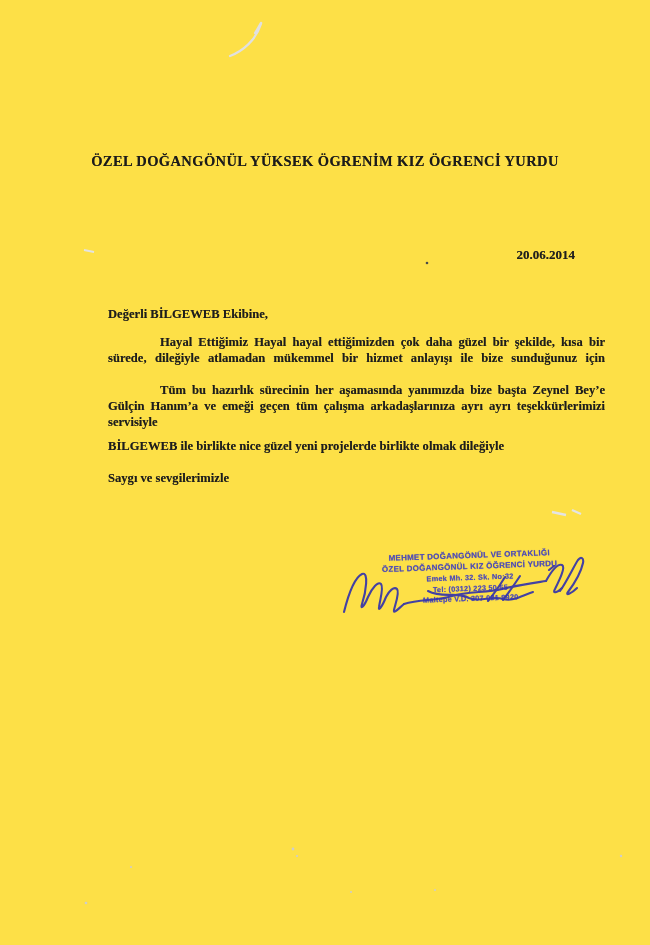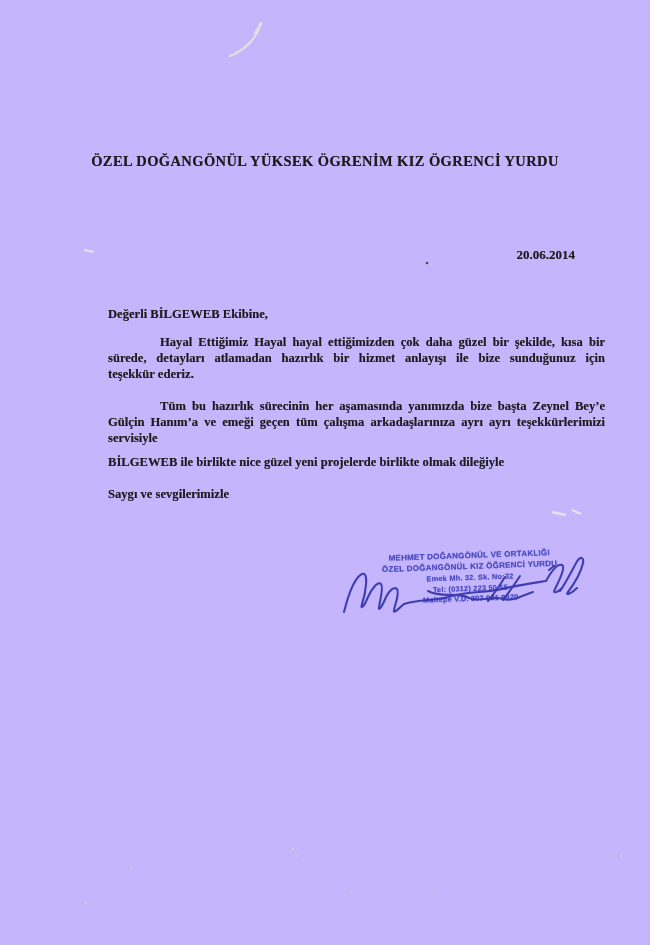--- a/index.html
+++ b/index.html
@@ -2,21 +2,21 @@
 <html lang="tr"><head>
 <meta charset="utf-8">
 <style>
   * { margin: 0; padding: 0; box-sizing: border-box; }
   html, body { background: #ffffff; }
   .page {
     position: relative;
     width: 650px;
     height: 945px;
     margin: 0 auto;
-    background: #c4b5fd;
+    background: #fde047;
     overflow: hidden;
     font-family: "Liberation Serif", "DejaVu Serif", serif;
     color: #1e1e1e;
   }
   
   .title {
     position: absolute;
     top: 153px; left: 0; right: 0;
     text-align: center;
     font-size: 14.5px;
@@ -85,22 +85,21 @@
 
   <div class="title">ÖZEL DOĞANGÖNÜL YÜKSEK ÖGRENİM KIZ ÖGRENCİ YURDU</div>
 
   <div class="date">20.06.2014</div>
 
   <div class="content">
     <div class="salutation lline">Değerli BİLGEWEB Ekibine,</div>
 
     <div class="para p1">
       <div class="jline indent">Hayal Ettiğimiz Hayal hayal ettiğimizden çok daha güzel bir şekilde, kısa bir</div>
-      <div class="jline">sürede, detayları atlamadan hazırlık bir hizmet anlayışı ile bize sunduğunuz için</div>
-      <div class="lline">teşekkür ederiz.</div>
+      <div class="jline">sürede, dileğiyle atlamadan mükemmel bir hizmet anlayışı ile bize sunduğunuz için</div>
     </div>
 
     <div class="para p2">
       <div class="jline indent">Tüm bu hazırlık sürecinin her aşamasında yanımızda bize başta Zeynel Bey’e</div>
       <div class="jline">Gülçin Hanım’a ve emeği geçen tüm çalışma arkadaşlarınıza ayrı ayrı teşekkürlerimizi</div>
       <div class="lline">servisiyle</div>
     </div>
 
     <div class="para p3 lline">BİLGEWEB ile birlikte nice güzel yeni projelerde birlikte olmak dileğiyle</div>
 

